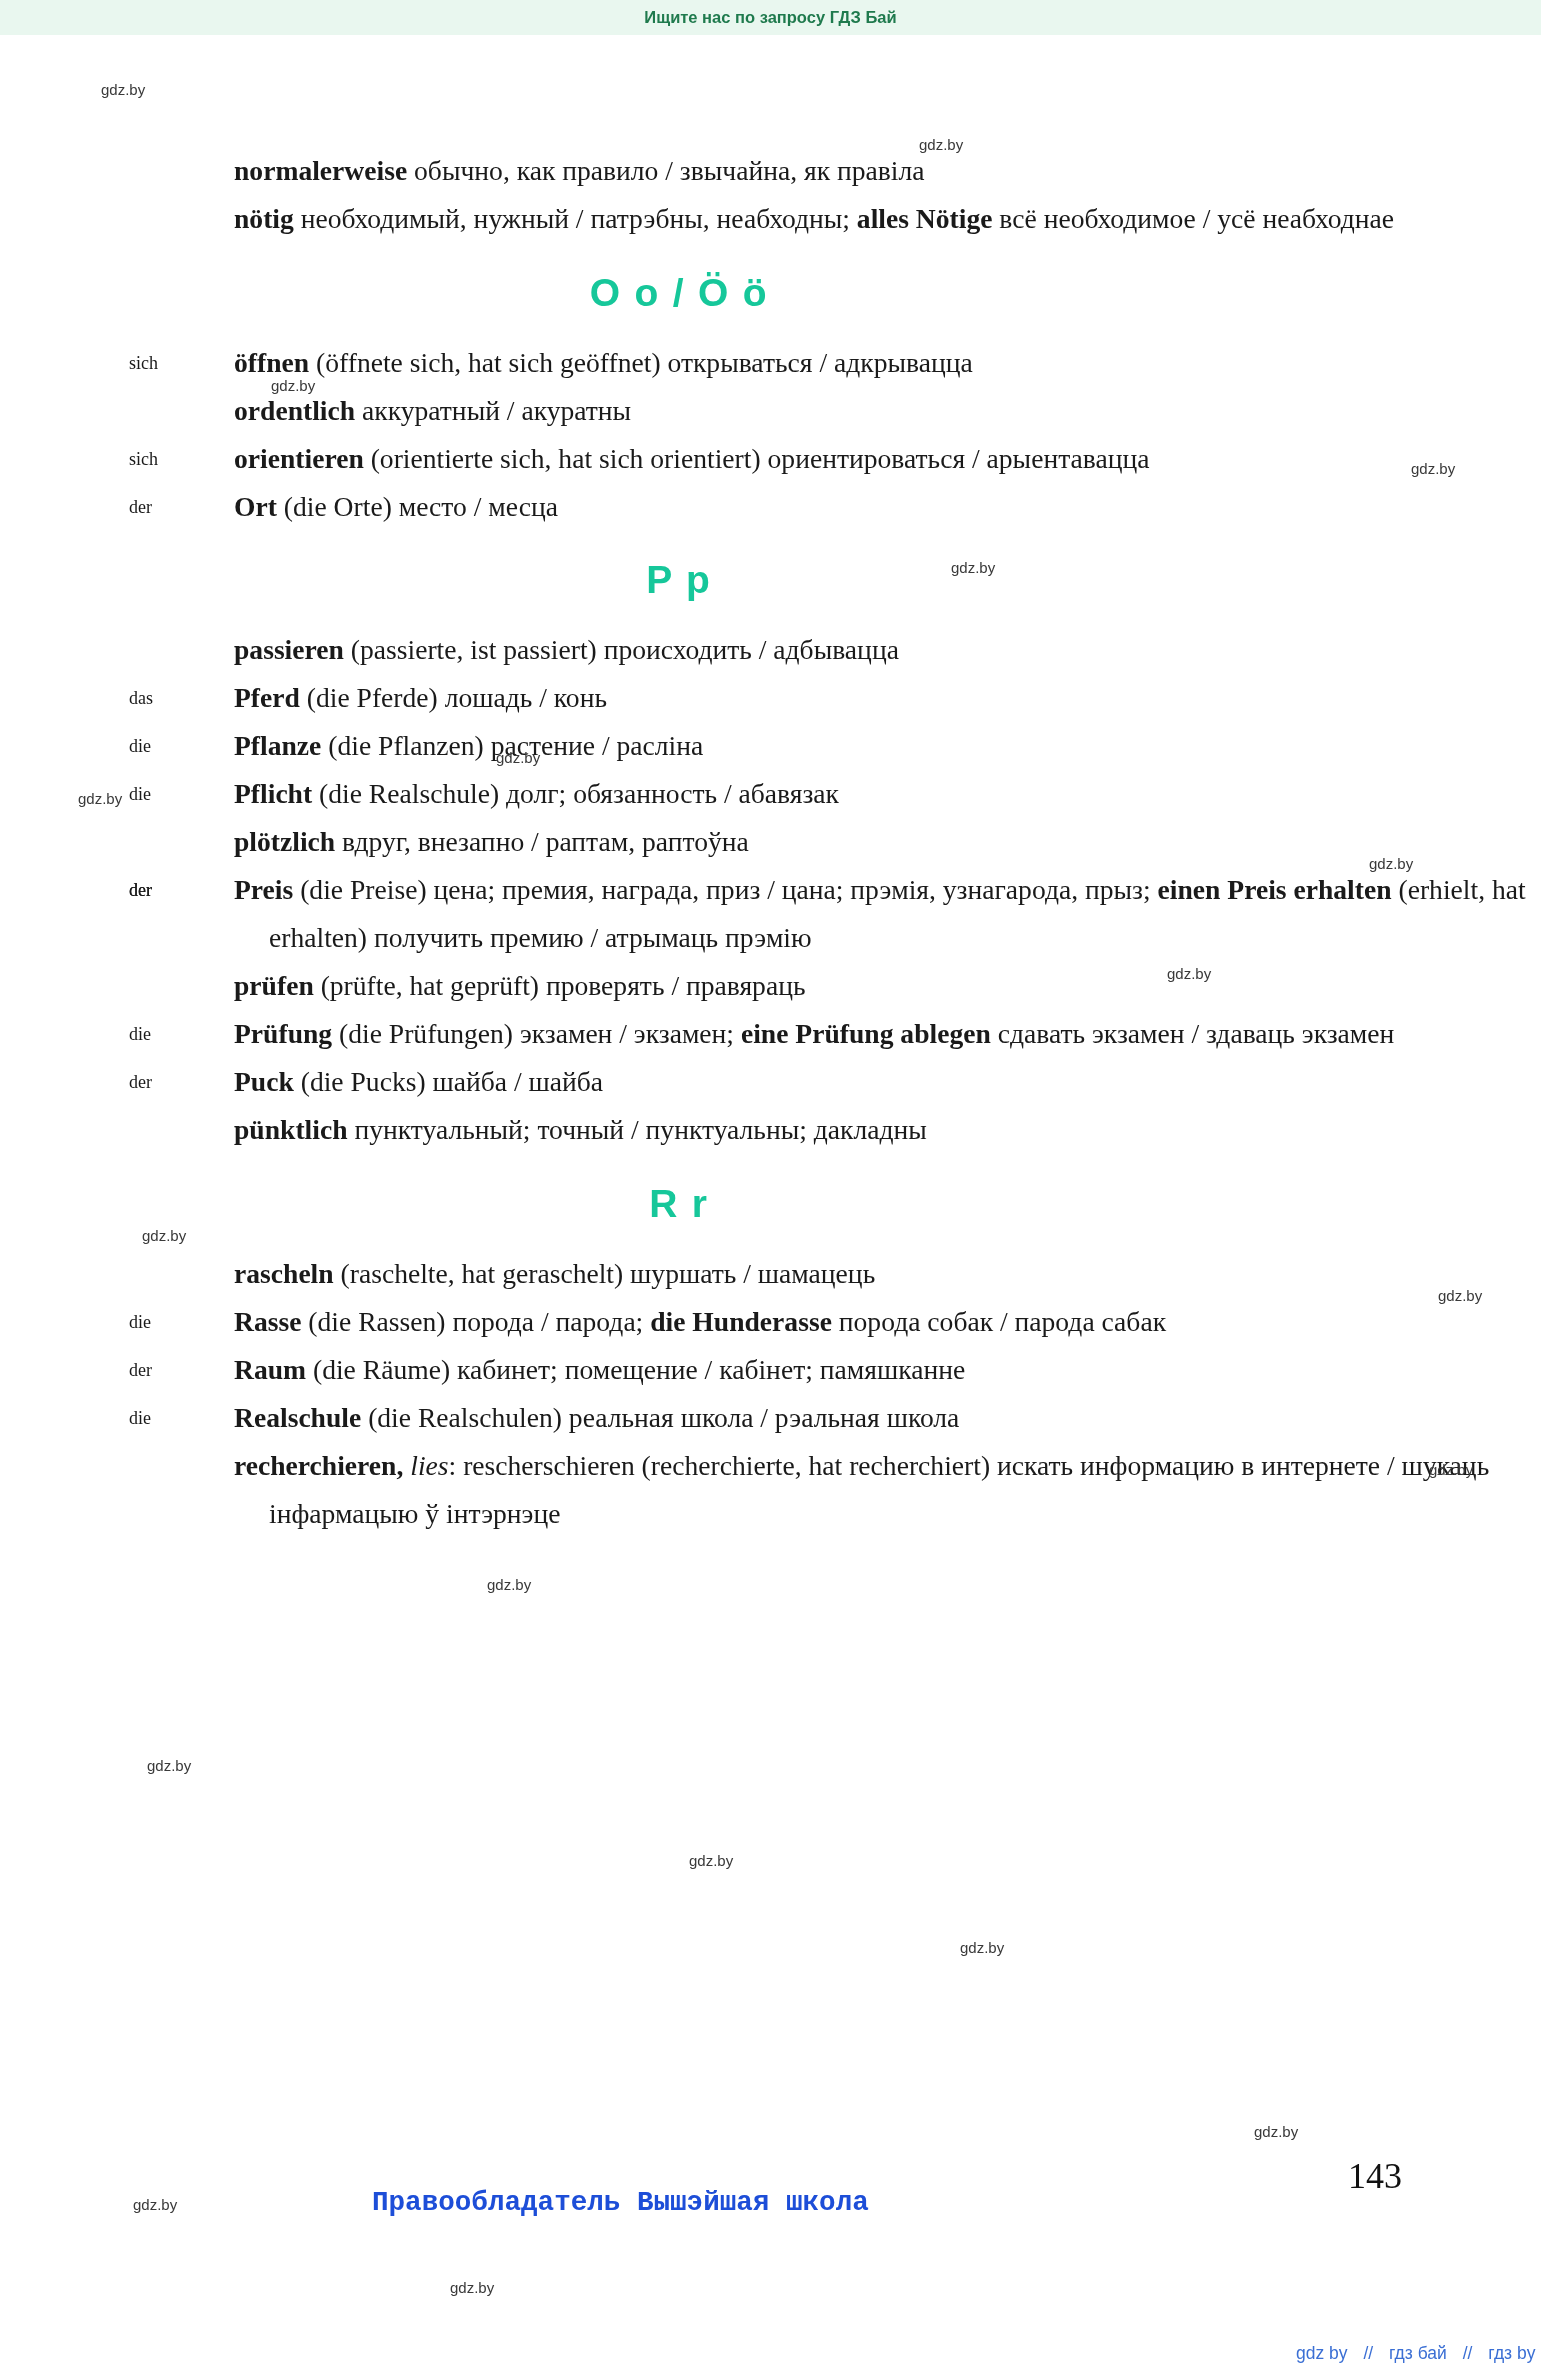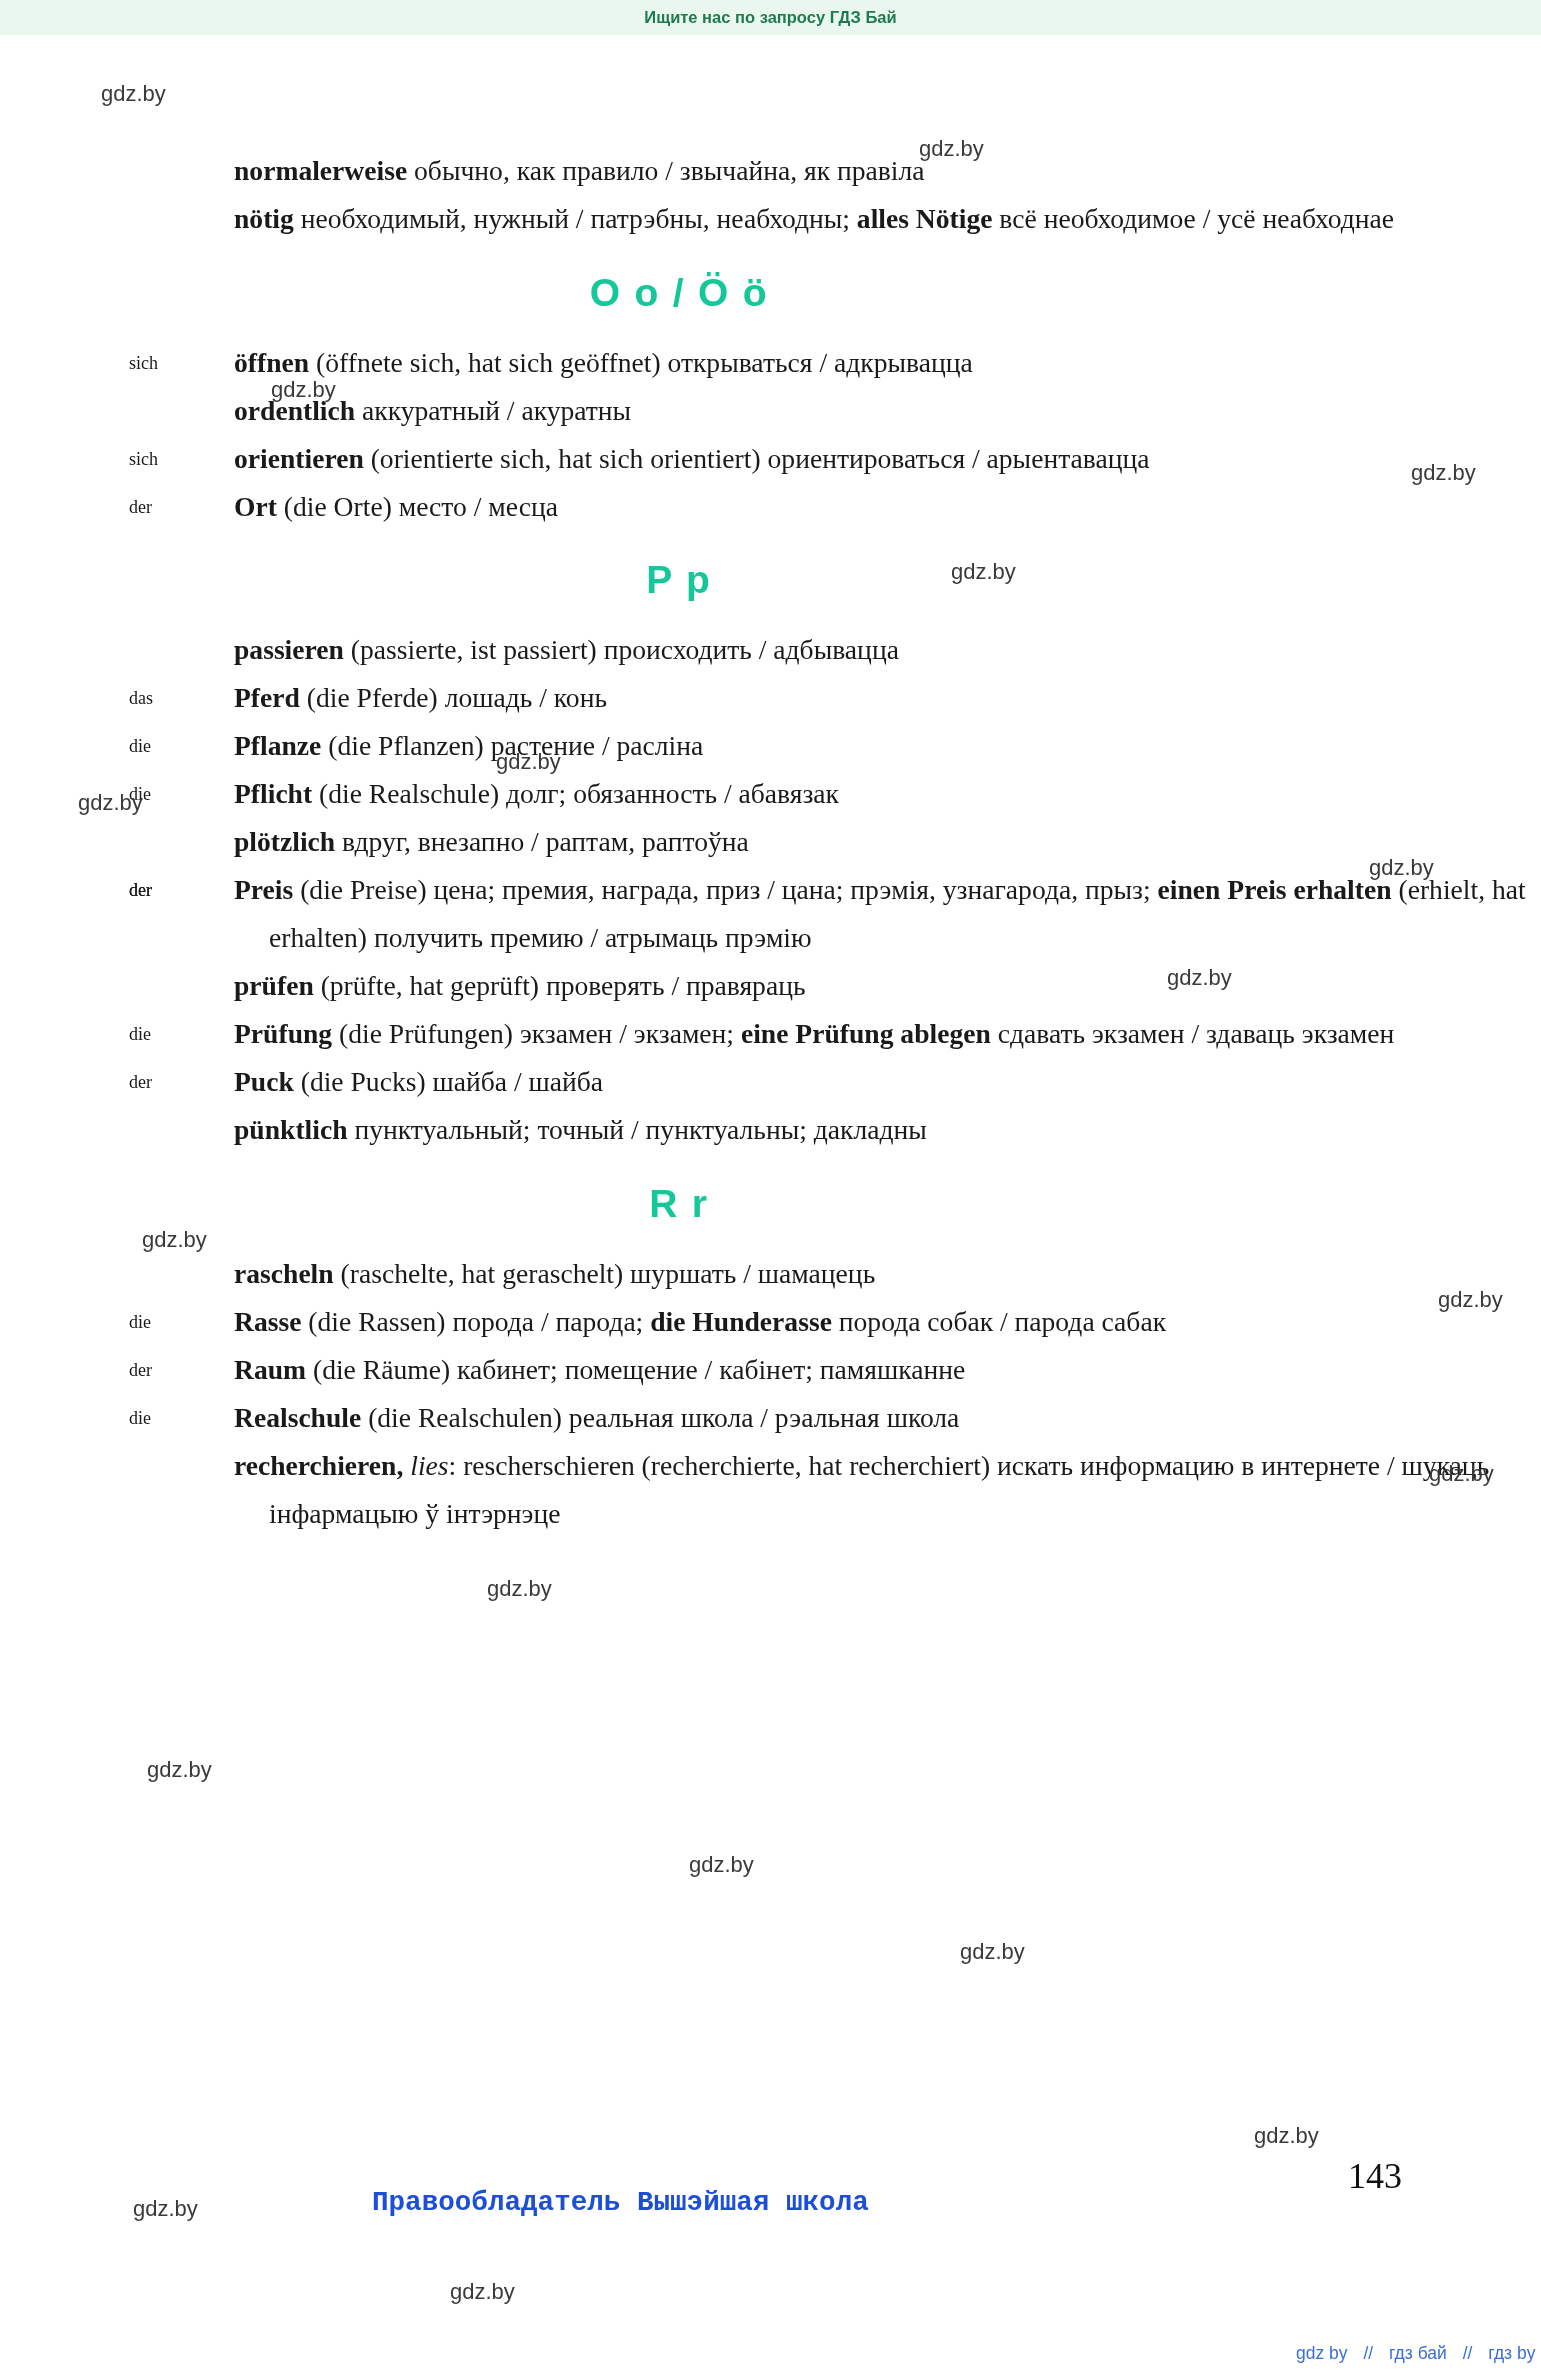--- a/index.html
+++ b/index.html
@@ -32,21 +32,21 @@
     line-height: 35px;
     font-family: "Liberation Sans", sans-serif;
     font-weight: bold;
     font-size: 16.5px;
     color: #1f7a4d;
   }
   
   .wm {
     position: absolute;
     font-family: "Liberation Sans", sans-serif;
-    font-size: 22px;
+    font-size: 15px;
     color: #3a3a3a;
     white-space: nowrap;
     pointer-events: none;
   }
   .wm-pink {
     position: absolute;
     font-family: Liberation Mono, monospace;
     font-weight: bold;
     font-size: 27.6px;
     color: #1d4ed8;

